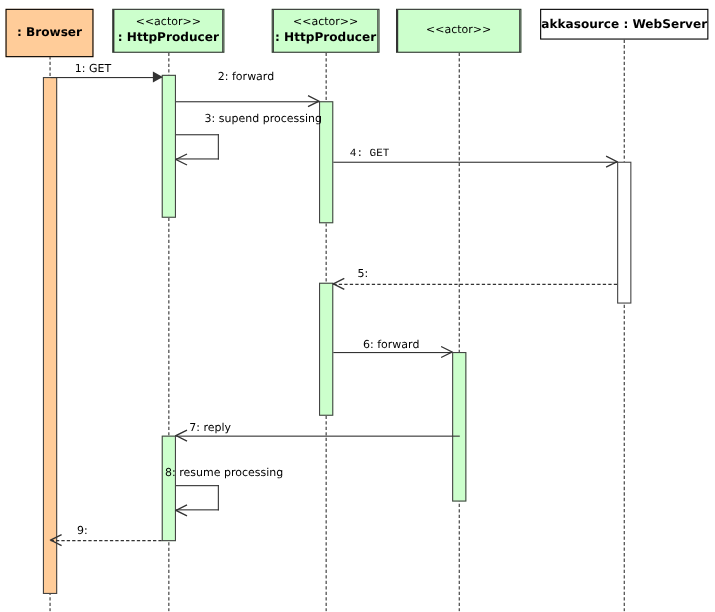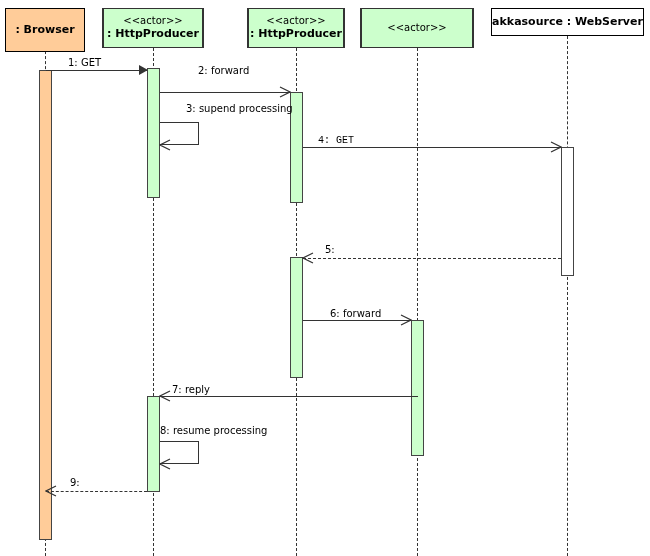--- a/index.html
+++ b/index.html
@@ -186,21 +186,21 @@
   <div class="msg-line" style="left:160px; top:396px; width:258px;"></div>
   <svg class="arrow" style="left:159px; top:390px; width:12px; height:12px;" viewBox="0 0 12 12">
     <polyline points="11,1 1,6 11,11" fill="none" stroke="#333333" stroke-width="1.2"></polyline>
   </svg>
   <div class="msg-label" style="left:172px; top:385px;">7: reply</div>
 
   <div class="selfmsg" style="left:160px; top:441px; width:39px; height:23px;"></div>
   <svg class="arrow" style="left:159px; top:458px; width:12px; height:12px;" viewBox="0 0 12 12">
     <polyline points="11,1 1,6 11,11" fill="none" stroke="#333333" stroke-width="1.2"></polyline>
   </svg>
-  <div class="msg-label" style="left:160px; top:426px;">8: resume processing</div>
+  <div class="msg-label" style="left:150px; top:426px;">8: resume processing</div>
 
   <div class="msg-line dashed" style="left:46px; top:491px; width:101px;"></div>
   <svg class="arrow" style="left:45px; top:485px; width:12px; height:12px;" viewBox="0 0 12 12">
     <polyline points="11,1 1,6 11,11" fill="none" stroke="#333333" stroke-width="1.2"></polyline>
   </svg>
   <div class="msg-label" style="left:70px; top:478px;">9:</div>
 
 </div>
 
 </body></html>

